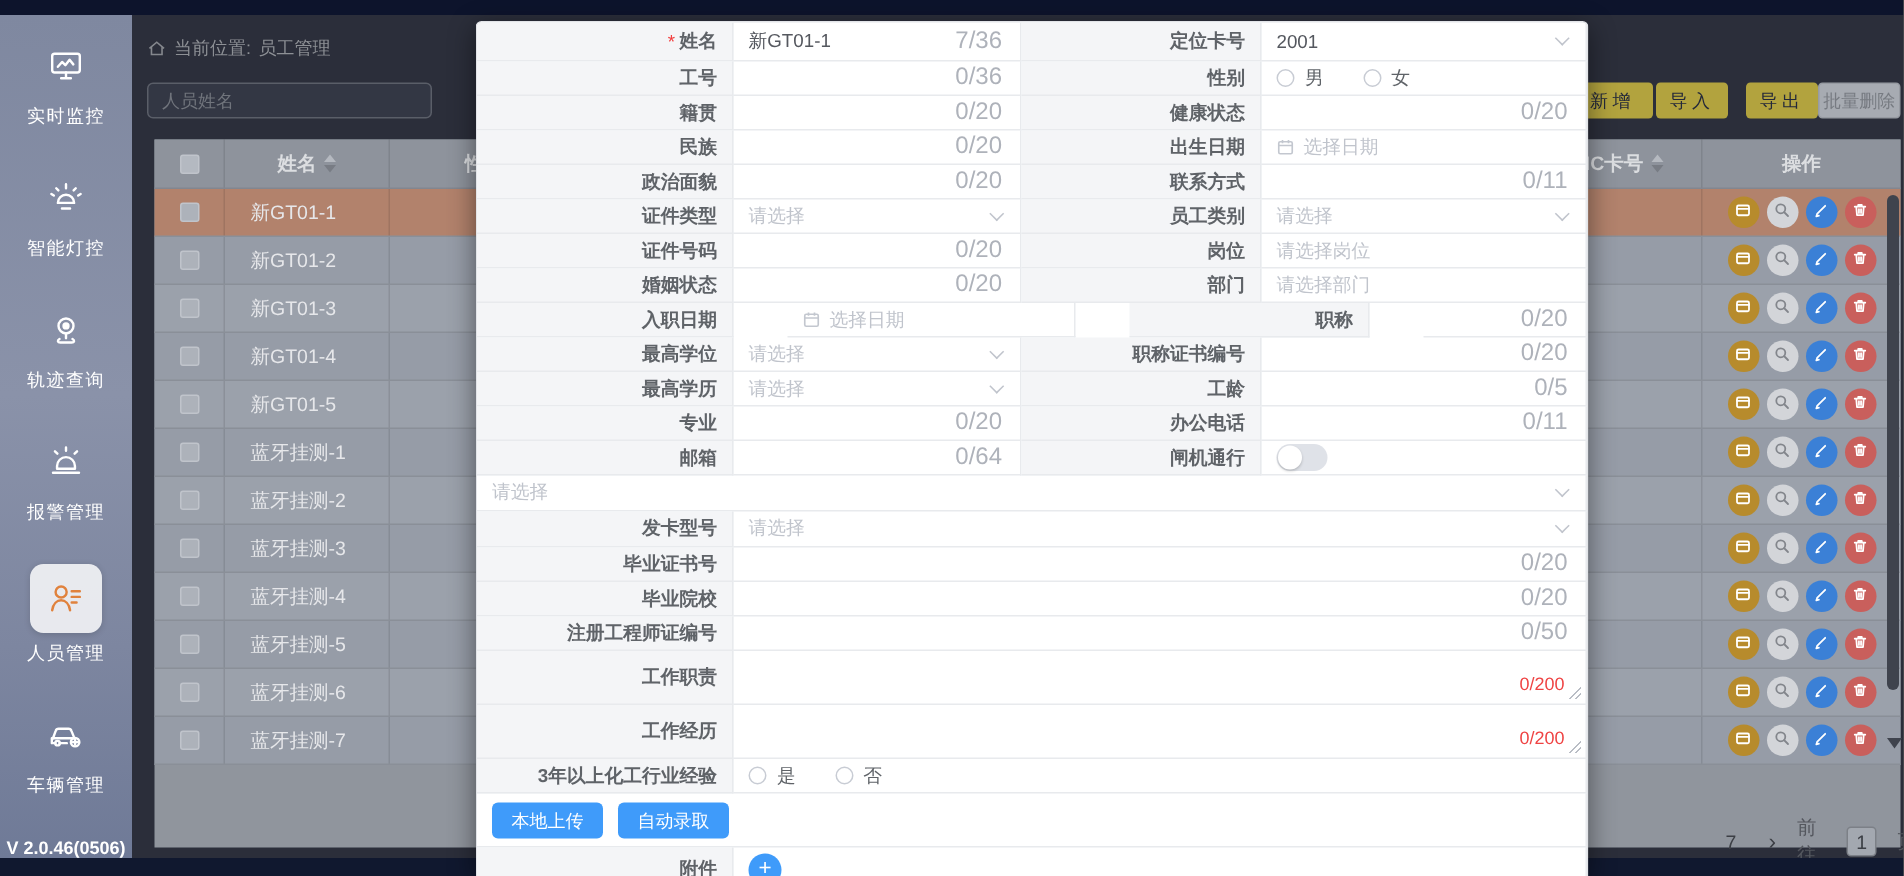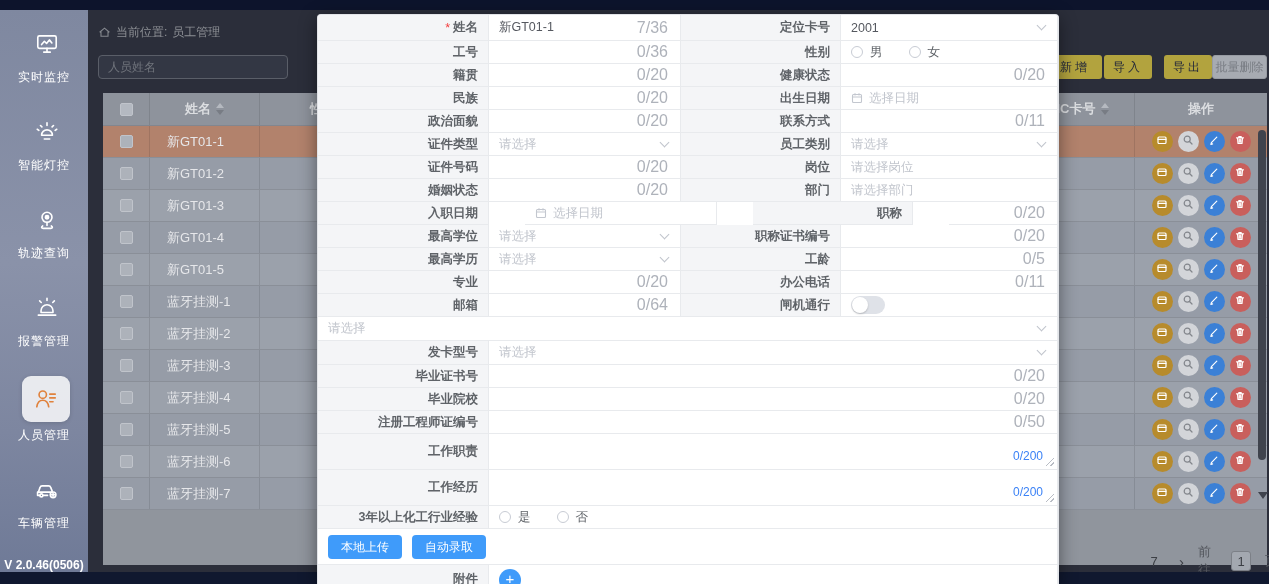--- a/index.html
+++ b/index.html
@@ -8,21 +8,21 @@
 
   
   .topbar{position:absolute;left:0;top:0;width:1269px;height:10px;background:#0d142c;z-index:5;}
   .bottombar{position:absolute;left:0;top:572px;width:1269px;height:12px;background:#10182f;z-index:6;}
 
   
   .sidebar{position:absolute;left:0;top:10px;width:88px;height:562px;z-index:4;
     background:linear-gradient(180deg,#7f88a0 0%,#8a92a9 45%,#7d86a0 75%,#6f7a97 100%);
     display:flex;flex-direction:column;align-items:center;}
   .side-menu{display:flex;flex-direction:column;align-items:center;width:100%;margin-top:14px;}
-  .side-item{display:flex;flex-direction:column;align-items:flex-end;gap:5px;margin-bottom:26px;cursor:pointer;color:#fff;}
+  .side-item{display:flex;flex-direction:column;align-items:center;gap:5px;margin-bottom:26px;cursor:pointer;color:#fff;}
   .side-item .ic{width:46px;height:40px;display:flex;align-items:center;justify-content:center;border-radius:9px;color:#fff;}
   .side-item.active .ic{background:rgba(255,255,255,0.82);color:#e0823d;box-shadow:0 1px 4px rgba(0,0,0,0.15);width:48px;height:46px;}
   .side-item .lbl{font-size:12px;color:#fff;letter-spacing:1px;}
   .version{margin-top:auto;margin-bottom:14px;font-size:12px;font-weight:bold;color:#fff;white-space:nowrap;}
 
   
   .content{position:absolute;left:88px;top:10px;width:1181px;height:562px;background:#2b2e3a;z-index:1;}
   .breadcrumb{position:absolute;left:10px;top:14px;display:flex;align-items:center;gap:5px;font-size:12px;color:#8d9095;}
   .breadcrumb .home-ic{color:#84878d;display:flex;}
   .search{position:absolute;left:10px;top:45px;width:190px;height:24px;background:#333744;border:1px solid #5a5e68;
@@ -93,21 +93,21 @@
   .minput .val{color:#55585f;}
   .minput .ph{color:#c0c4cc;}
   .minput .counter{margin-left:auto;color:#aeb2ba;font-size:16px;}
   .chev{margin-left:auto;width:7px;height:7px;border-right:1.4px solid #c0c4cc;border-bottom:1.4px solid #c0c4cc;
     transform:rotate(45deg);margin-top:-4px;flex:none;}
   .cal{display:flex;margin-right:6px;flex:none;}
   .radio{width:12px;height:12px;border-radius:50%;border:1px solid #c8ccd4;background:#fff;display:inline-block;margin-right:7px;flex:none;}
   .radio-opt{display:inline-flex;align-items:center;margin-right:26px;cursor:pointer;color:#5f6368;font-size:12.5px;}
   .toggle{width:34px;height:18px;border-radius:9px;background:#dfe2e8;position:relative;cursor:pointer;flex:none;}
   .toggle .knob{position:absolute;left:1px;top:1px;width:16px;height:16px;border-radius:50%;background:#fff;box-shadow:0 1px 2px rgba(0,0,0,0.2);}
-  .ta .counter{position:absolute;right:14px;bottom:6px;color:#3b82f6;font-size:12px;}
+  .ta .counter{position:absolute;right:14px;bottom:6px;color:#ef4444;font-size:12px;}
   .ta .grip{position:absolute;right:3px;bottom:3px;width:9px;height:9px;
     background:repeating-linear-gradient(-45deg,transparent 0 2px,#b9bdc5 2px 3px);
     clip-path:polygon(100% 0,100% 100%,0 100%);cursor:nwse-resize;}
   .blue-btn{background:#3f9bfa;color:#fff;border:none;border-radius:4px;font-size:12px;height:24px;padding:0 13px;
     margin-right:10px;cursor:pointer;}
   .plus-btn{width:22px;height:22px;border-radius:50%;background:#3f9bfa;color:#fff;border:none;font-size:15px;
     display:flex;align-items:center;justify-content:center;cursor:pointer;padding:0 0 2px 0;}
   .align-top{align-items:flex-start;padding-top:6px;}
 </style>
 </head>

